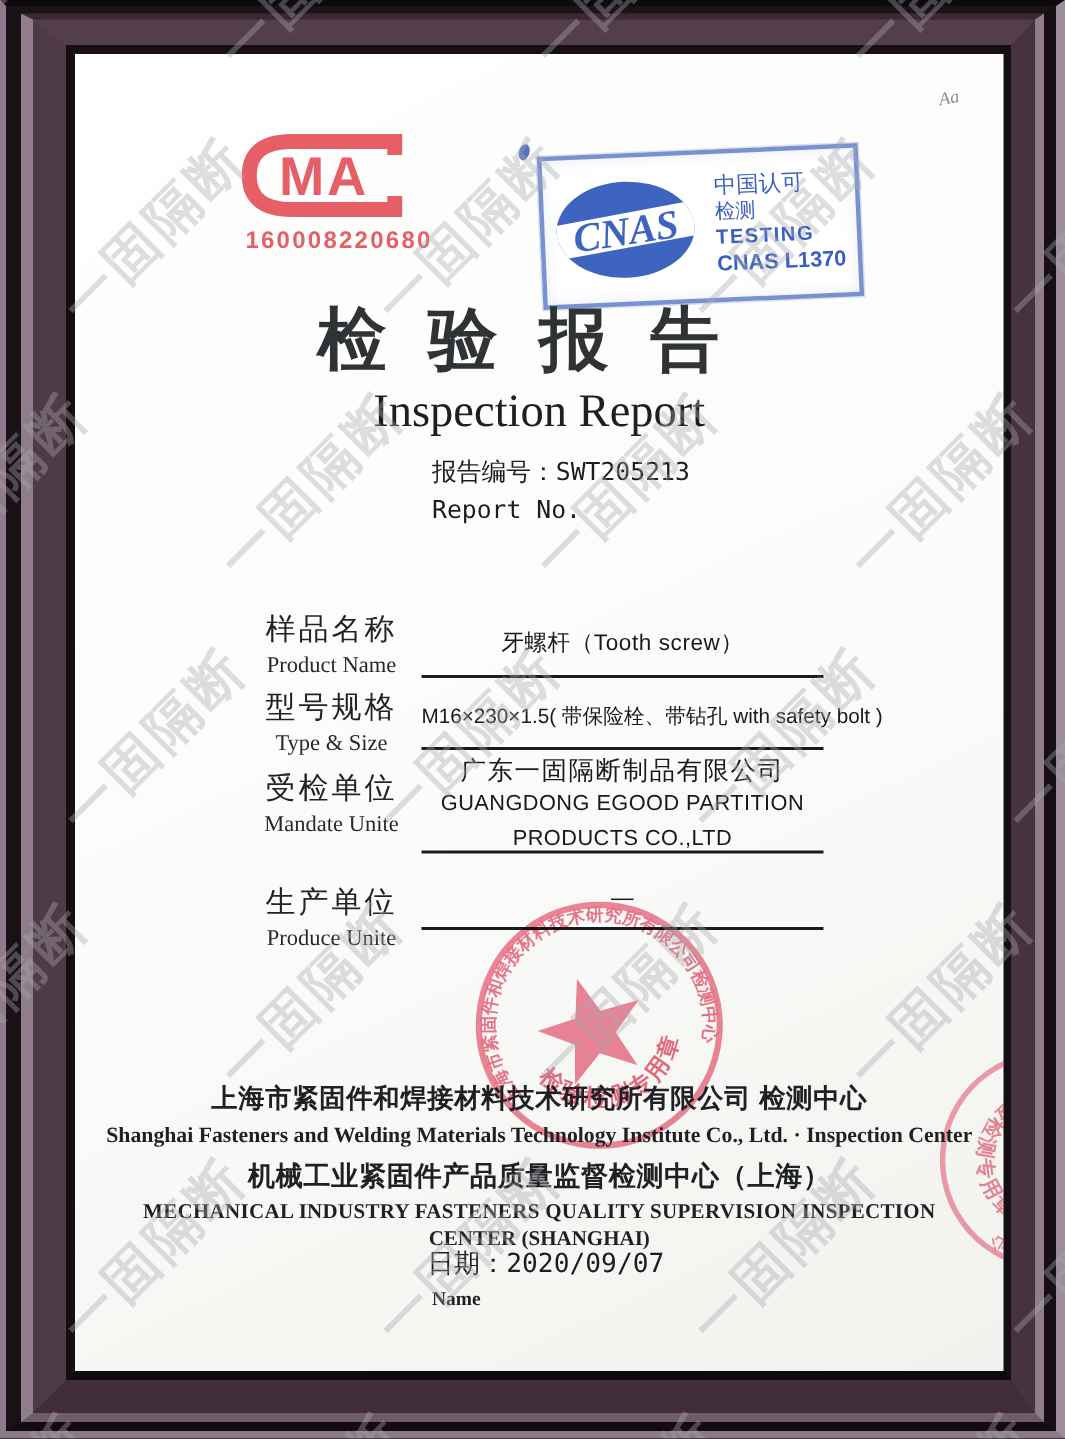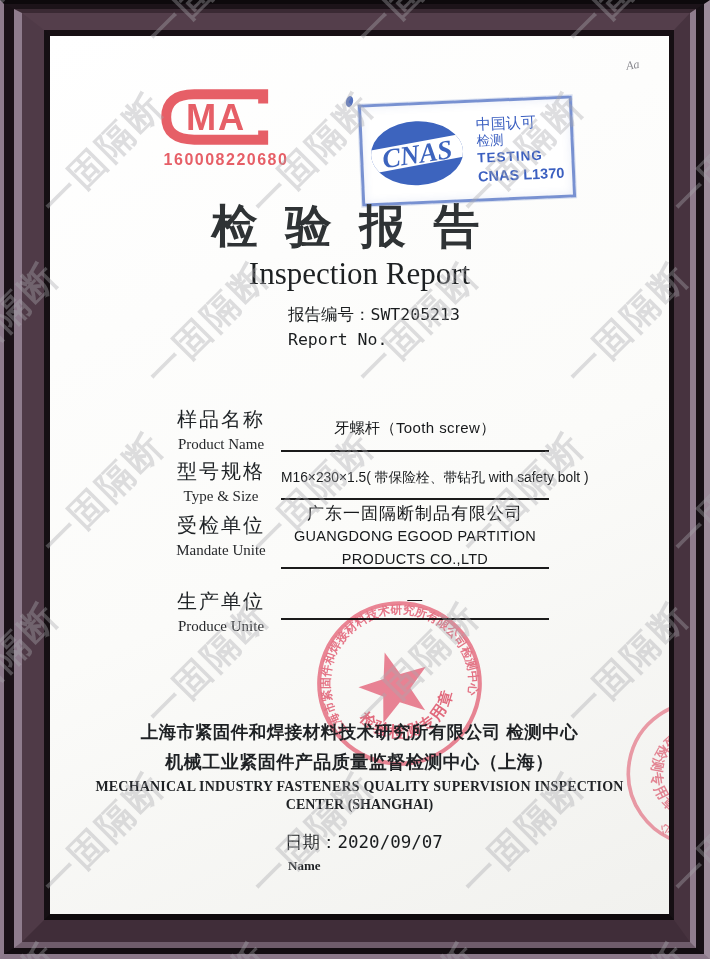--- a/index.html
+++ b/index.html
@@ -186,20 +186,21 @@
               <textPath href="#arc-top-2" startOffset="50%" text-anchor="middle">上海市紧固件和焊接材料技术研究所有限公司检测中心</textPath>
             </text>
             <text font-size="15" fill="#e75d74" font-weight="bold" letter-spacing="2">
               <textPath href="#arc-bot-2" startOffset="50%" text-anchor="middle">检验检测专用章</textPath>
             </text>
           </svg>
         </div>
 
         <div class="issuer">
           <div class="iss-cn1">上海市紧固件和焊接材料技术研究所有限公司 检测中心</div>
+          <div class="iss-en1">Shanghai Fasteners and Welding Materials Technology Institute Co., Ltd. · Inspection Center</div>
           <div class="iss-cn2">机械工业紧固件产品质量监督检测中心（上海）</div>
           <div class="iss-en2">MECHANICAL INDUSTRY FASTENERS QUALITY SUPERVISION INSPECTION</div>
           <div class="iss-en3">CENTER (SHANGHAI)</div>
         </div>
 
         <div class="date-block">
           <div class="date-line">日期：2020/09/07</div>
           <div class="date-en">Name</div>
         </div>
 

